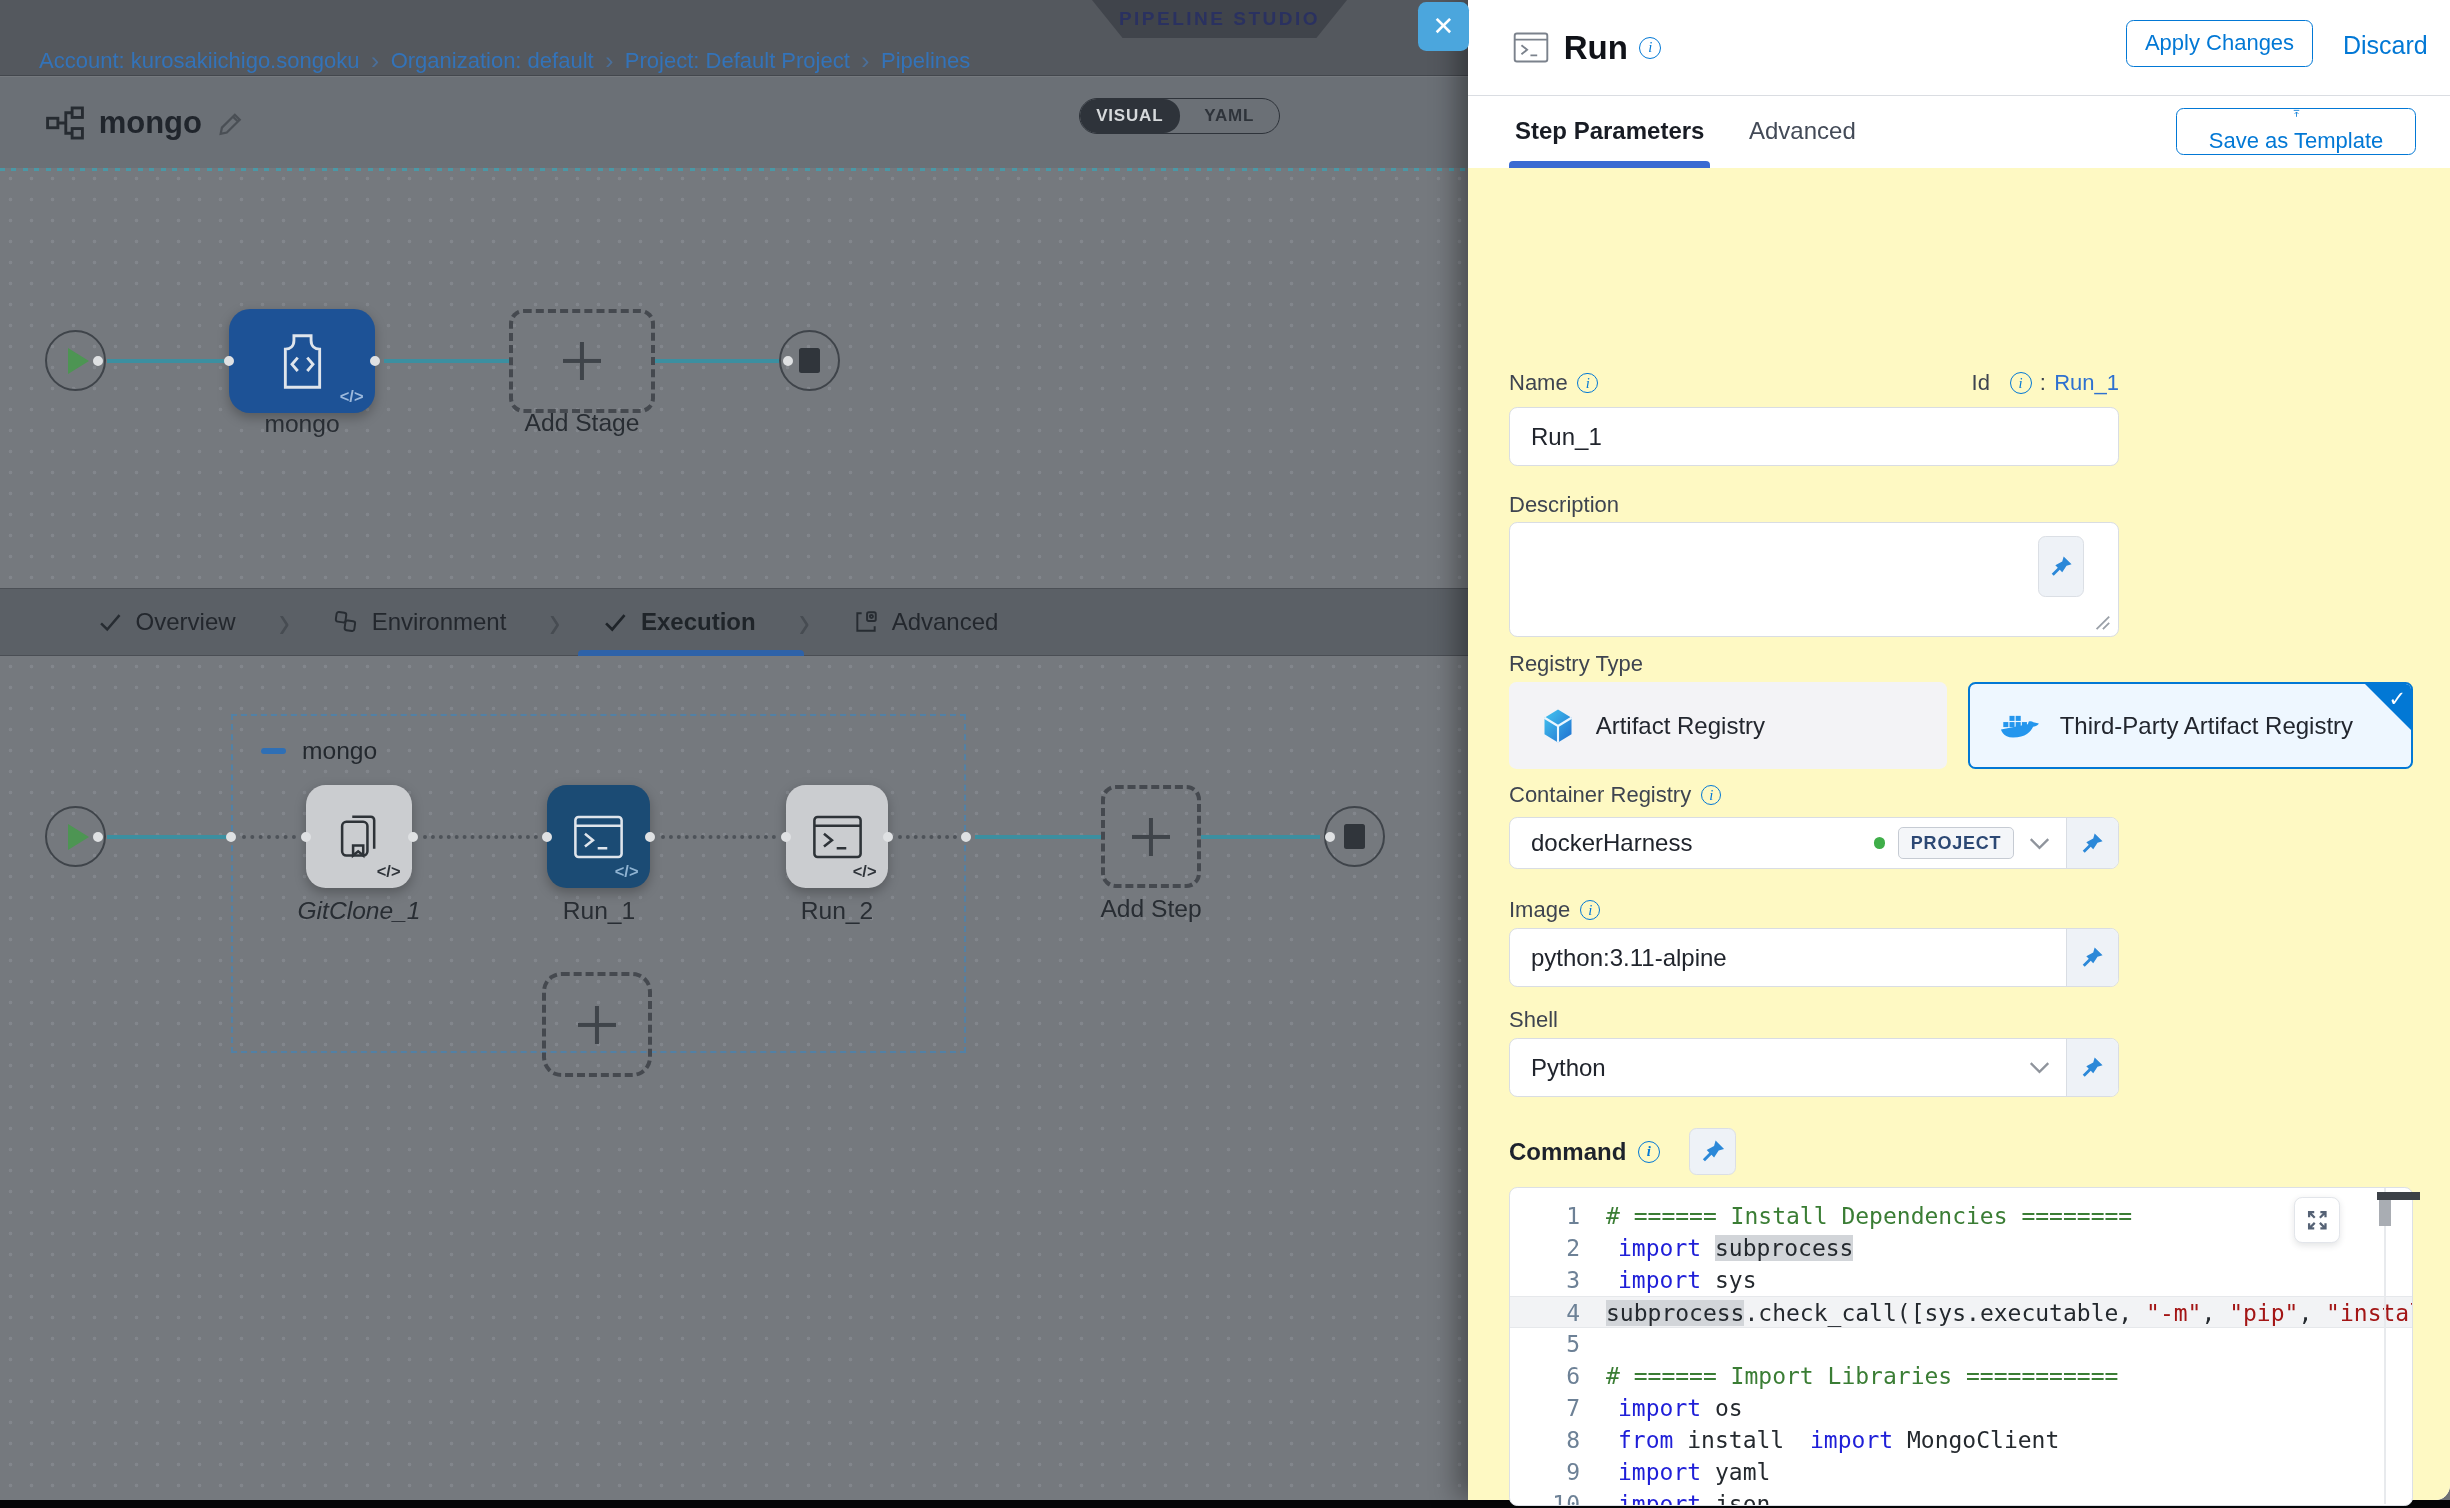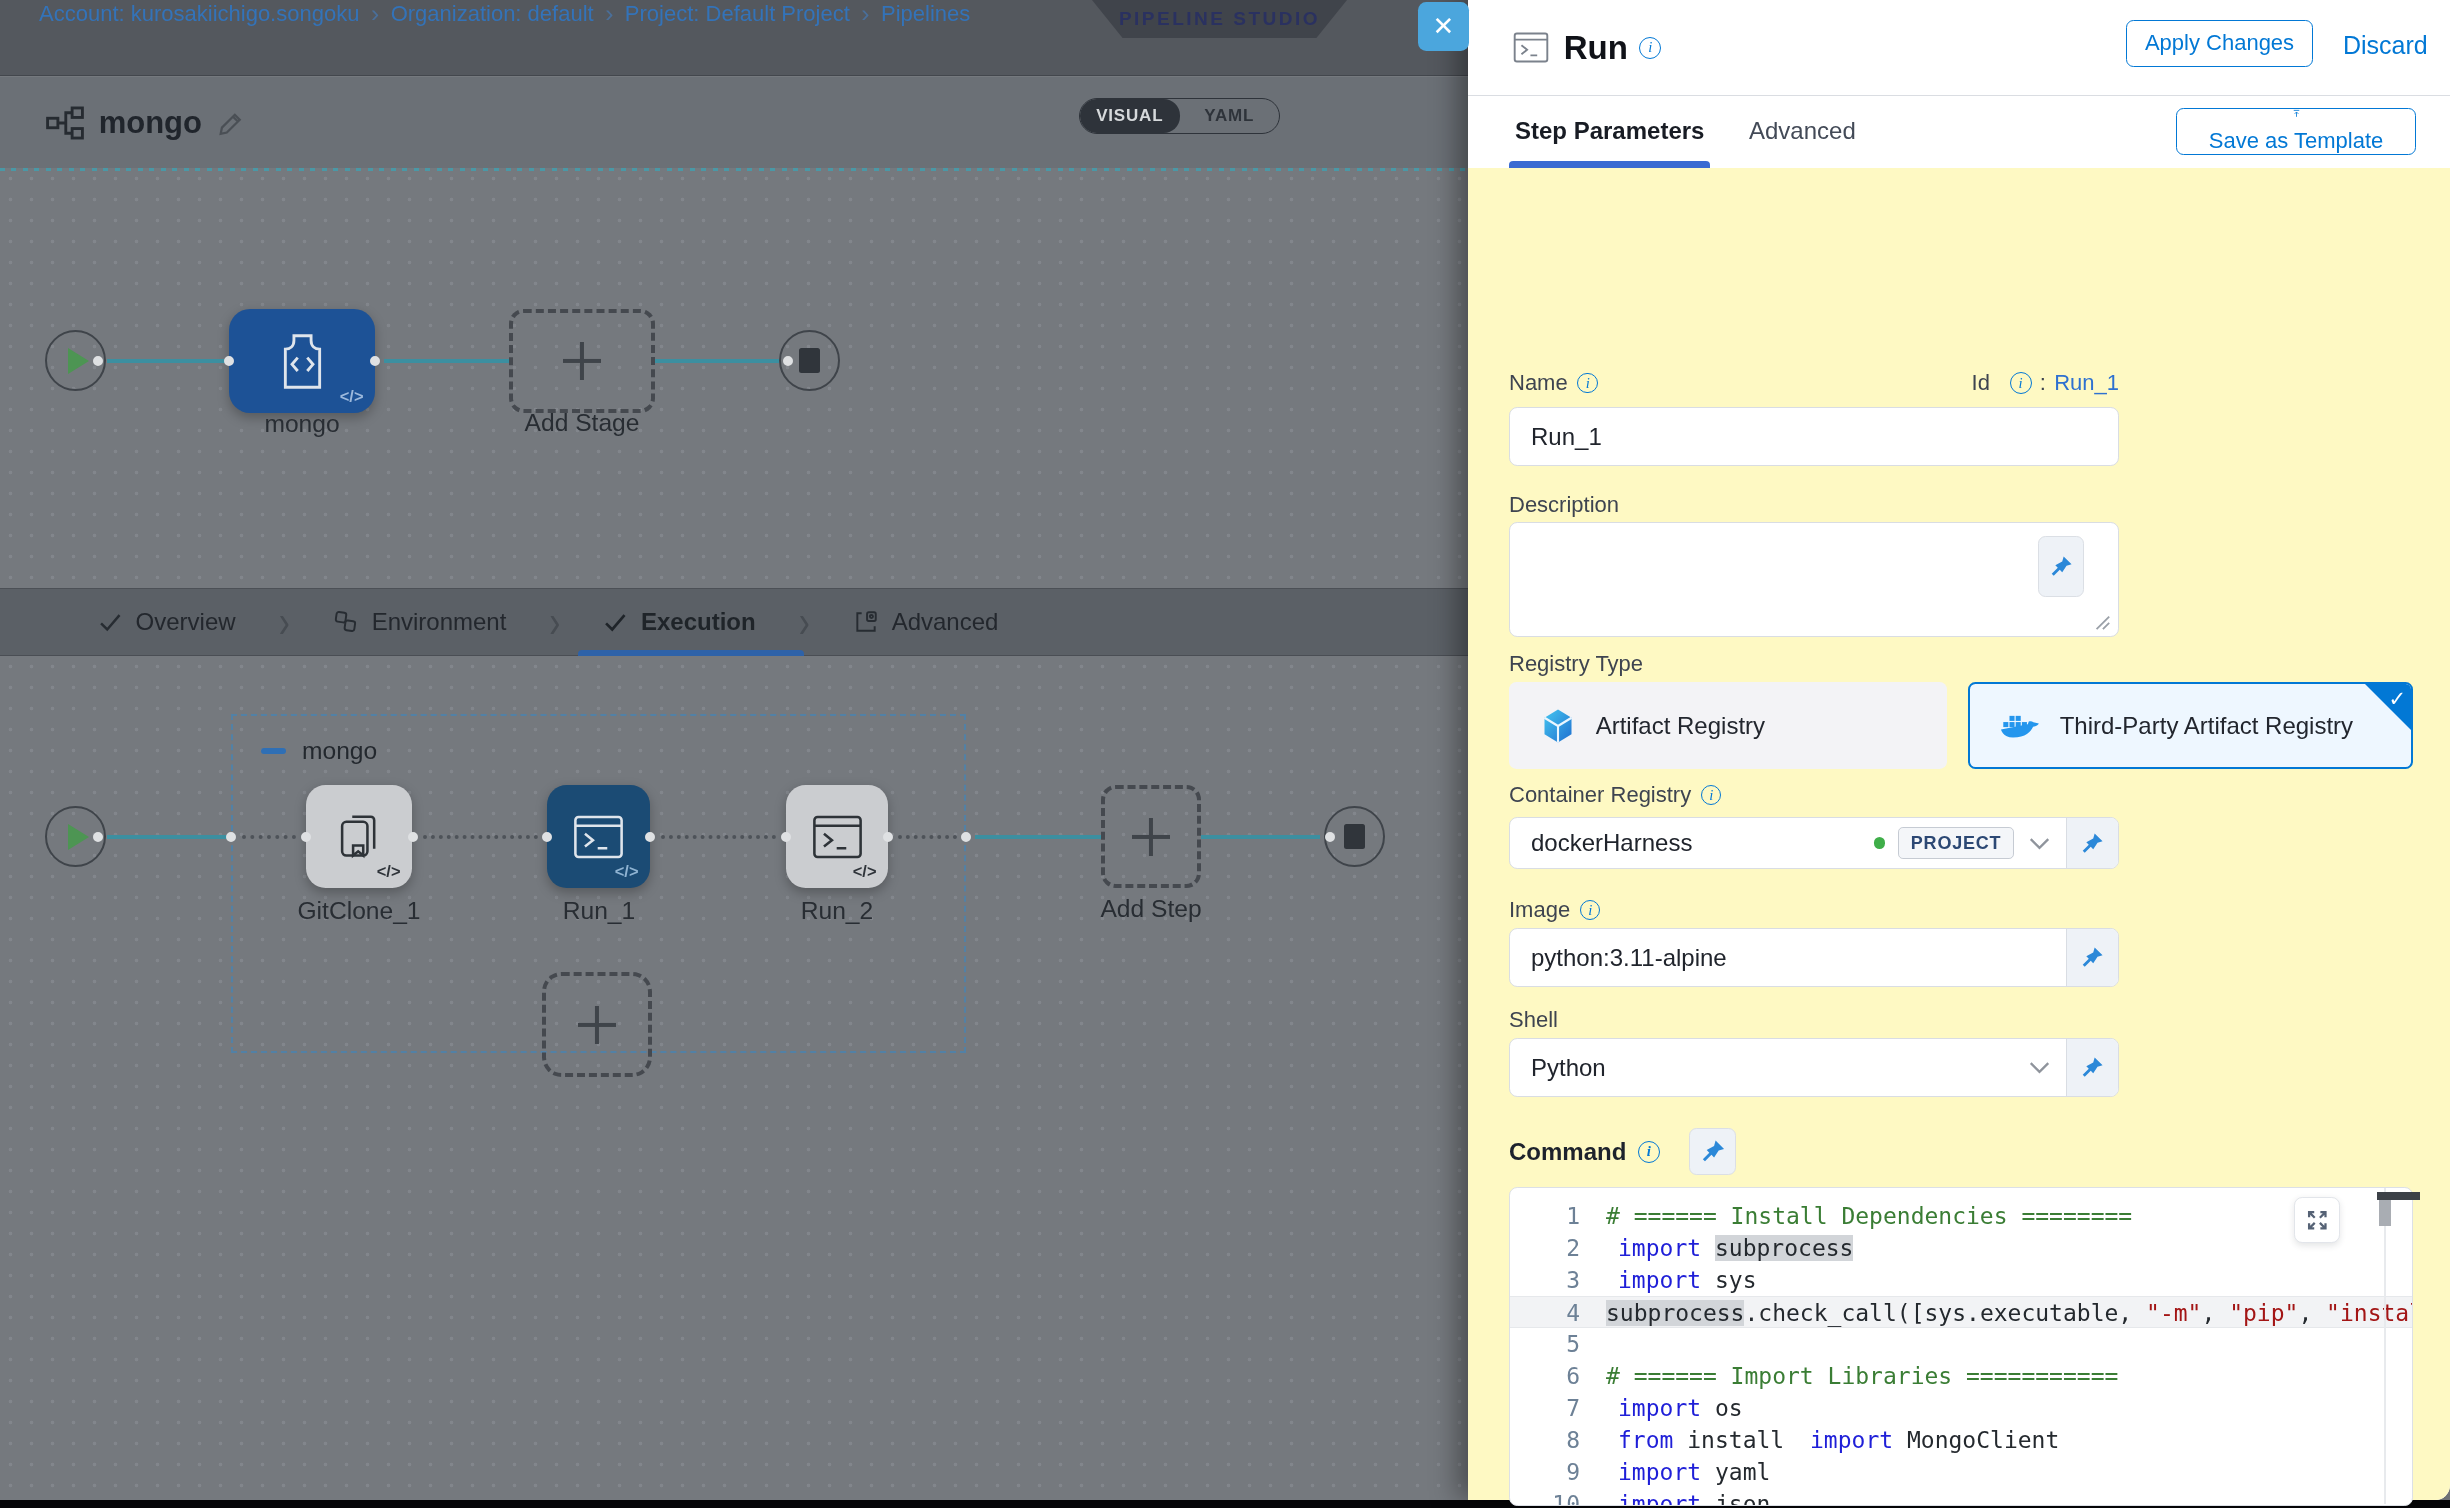--- a/index.html
+++ b/index.html
@@ -2,21 +2,21 @@
 <html style="font-size:13px"><head>
 <meta charset="utf-8">
 <style>
   * { margin:0; padding:0; box-sizing:border-box; }
   html,body { width:2450px; height:1508px; overflow:hidden; background:#060608;
     font-family:"Liberation Sans", sans-serif; }
   #app { position:relative; width:2450px; height:1508px; background:#75797e; }
 
   
   .topbar { position:absolute; left:0; top:0; width:2450px; height:76px; background:#54585e;
-    border-bottom:0.8px solid #43474d; display:flex; align-items:flex-start; }
+    border-bottom:0.8px solid #43474d; display:flex; align-items:flex-end; }
   .crumbs { display:flex; align-items:center; gap:11.5px; padding-left:39px; font-size:22px; color:#3373b9; }
   .crumb { white-space:nowrap; }
   .crumb-sep { color:#4a6f9a; font-size:24.6px; }
   .studio-badge { position:absolute; left:1092px; top:0; width:255px; height:38px; background:#40444b;
     clip-path:polygon(0 0,100% 0,88% 100%,12% 100%); display:flex; align-items:center; justify-content:center;
     color:#2a3160; font-weight:bold; font-size:19px; letter-spacing:2.5px; }
   .close-btn { position:absolute; left:1418px; top:1.6px; width:51px; height:49px; background:#4ba6dd;
     border-radius:8.2px; color:#fff; font-size:26px; display:flex; align-items:center; justify-content:center; z-index:45; }
 
   .titlebar { position:absolute; left:0; top:77px; width:2450px; height:91px; background:#6b7076;
@@ -320,21 +320,21 @@
     <div class="tealline" style="left:1201px; top:179px; width:119px;"></div>
     <span class="ring" style="left:1330px; top:181px;"></span>
     <div class="node-circle" style="left:1324px; top:150px;">
       <div class="stop-sq"></div>
     </div>
 
     <div class="dashed-node" style="left:542px; top:316px; width:110px; height:105px; border-radius:19.7px;">
       <div class="plus"></div>
     </div>
 
-    <div class="g-label" style="left:359px; top:241px;">GitClone_1</div>
+    <div class="g-label" style="left:359px; top:241px;font-style:italic;">GitClone_1</div>
     <div class="g-label" style="left:599px; top:241px;">Run_1</div>
     <div class="g-label" style="left:837px; top:241px;">Run_2</div>
     <div class="g-label" style="left:1151px; top:239px;">Add Step</div>
   </div>
 
   <div class="drawer">
     <div class="d-header">
       <span style="margin-left:45px;">
         <svg width="36" height="33" viewBox="0 0 64 56" fill="none" stroke="#7b828c" stroke-width="3.4">
           <rect x="3" y="3" width="58" height="50" rx="4"></rect>

